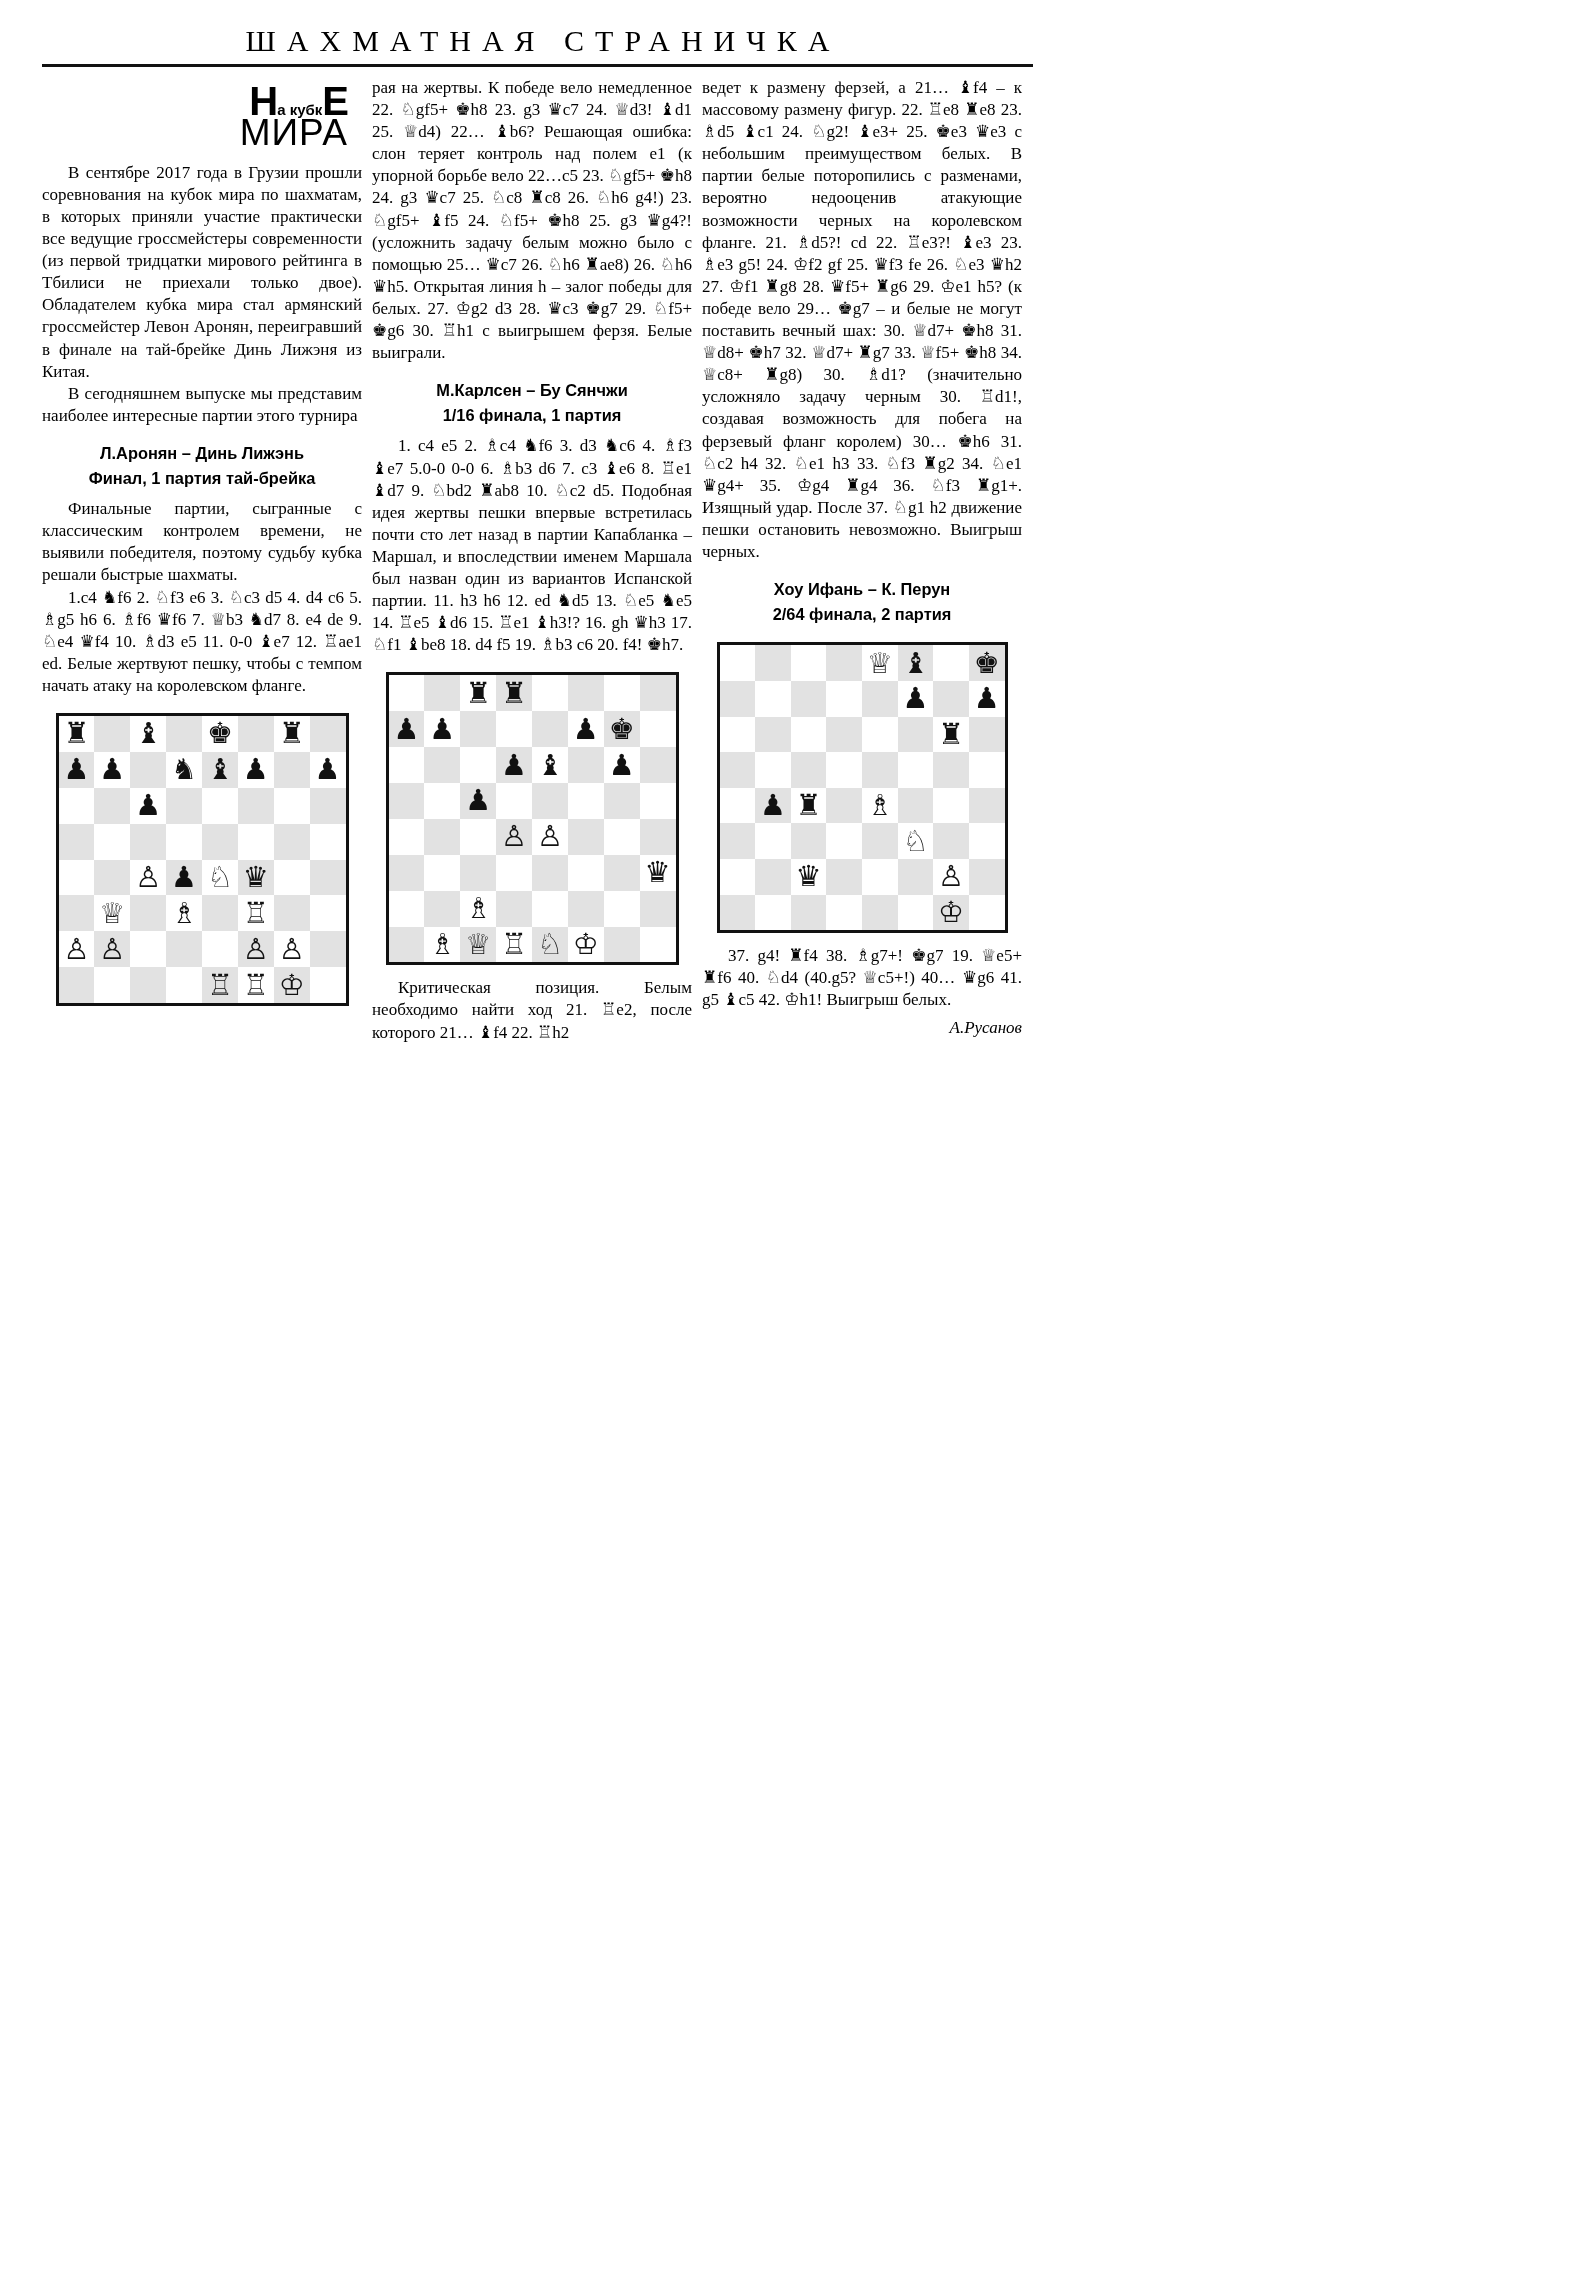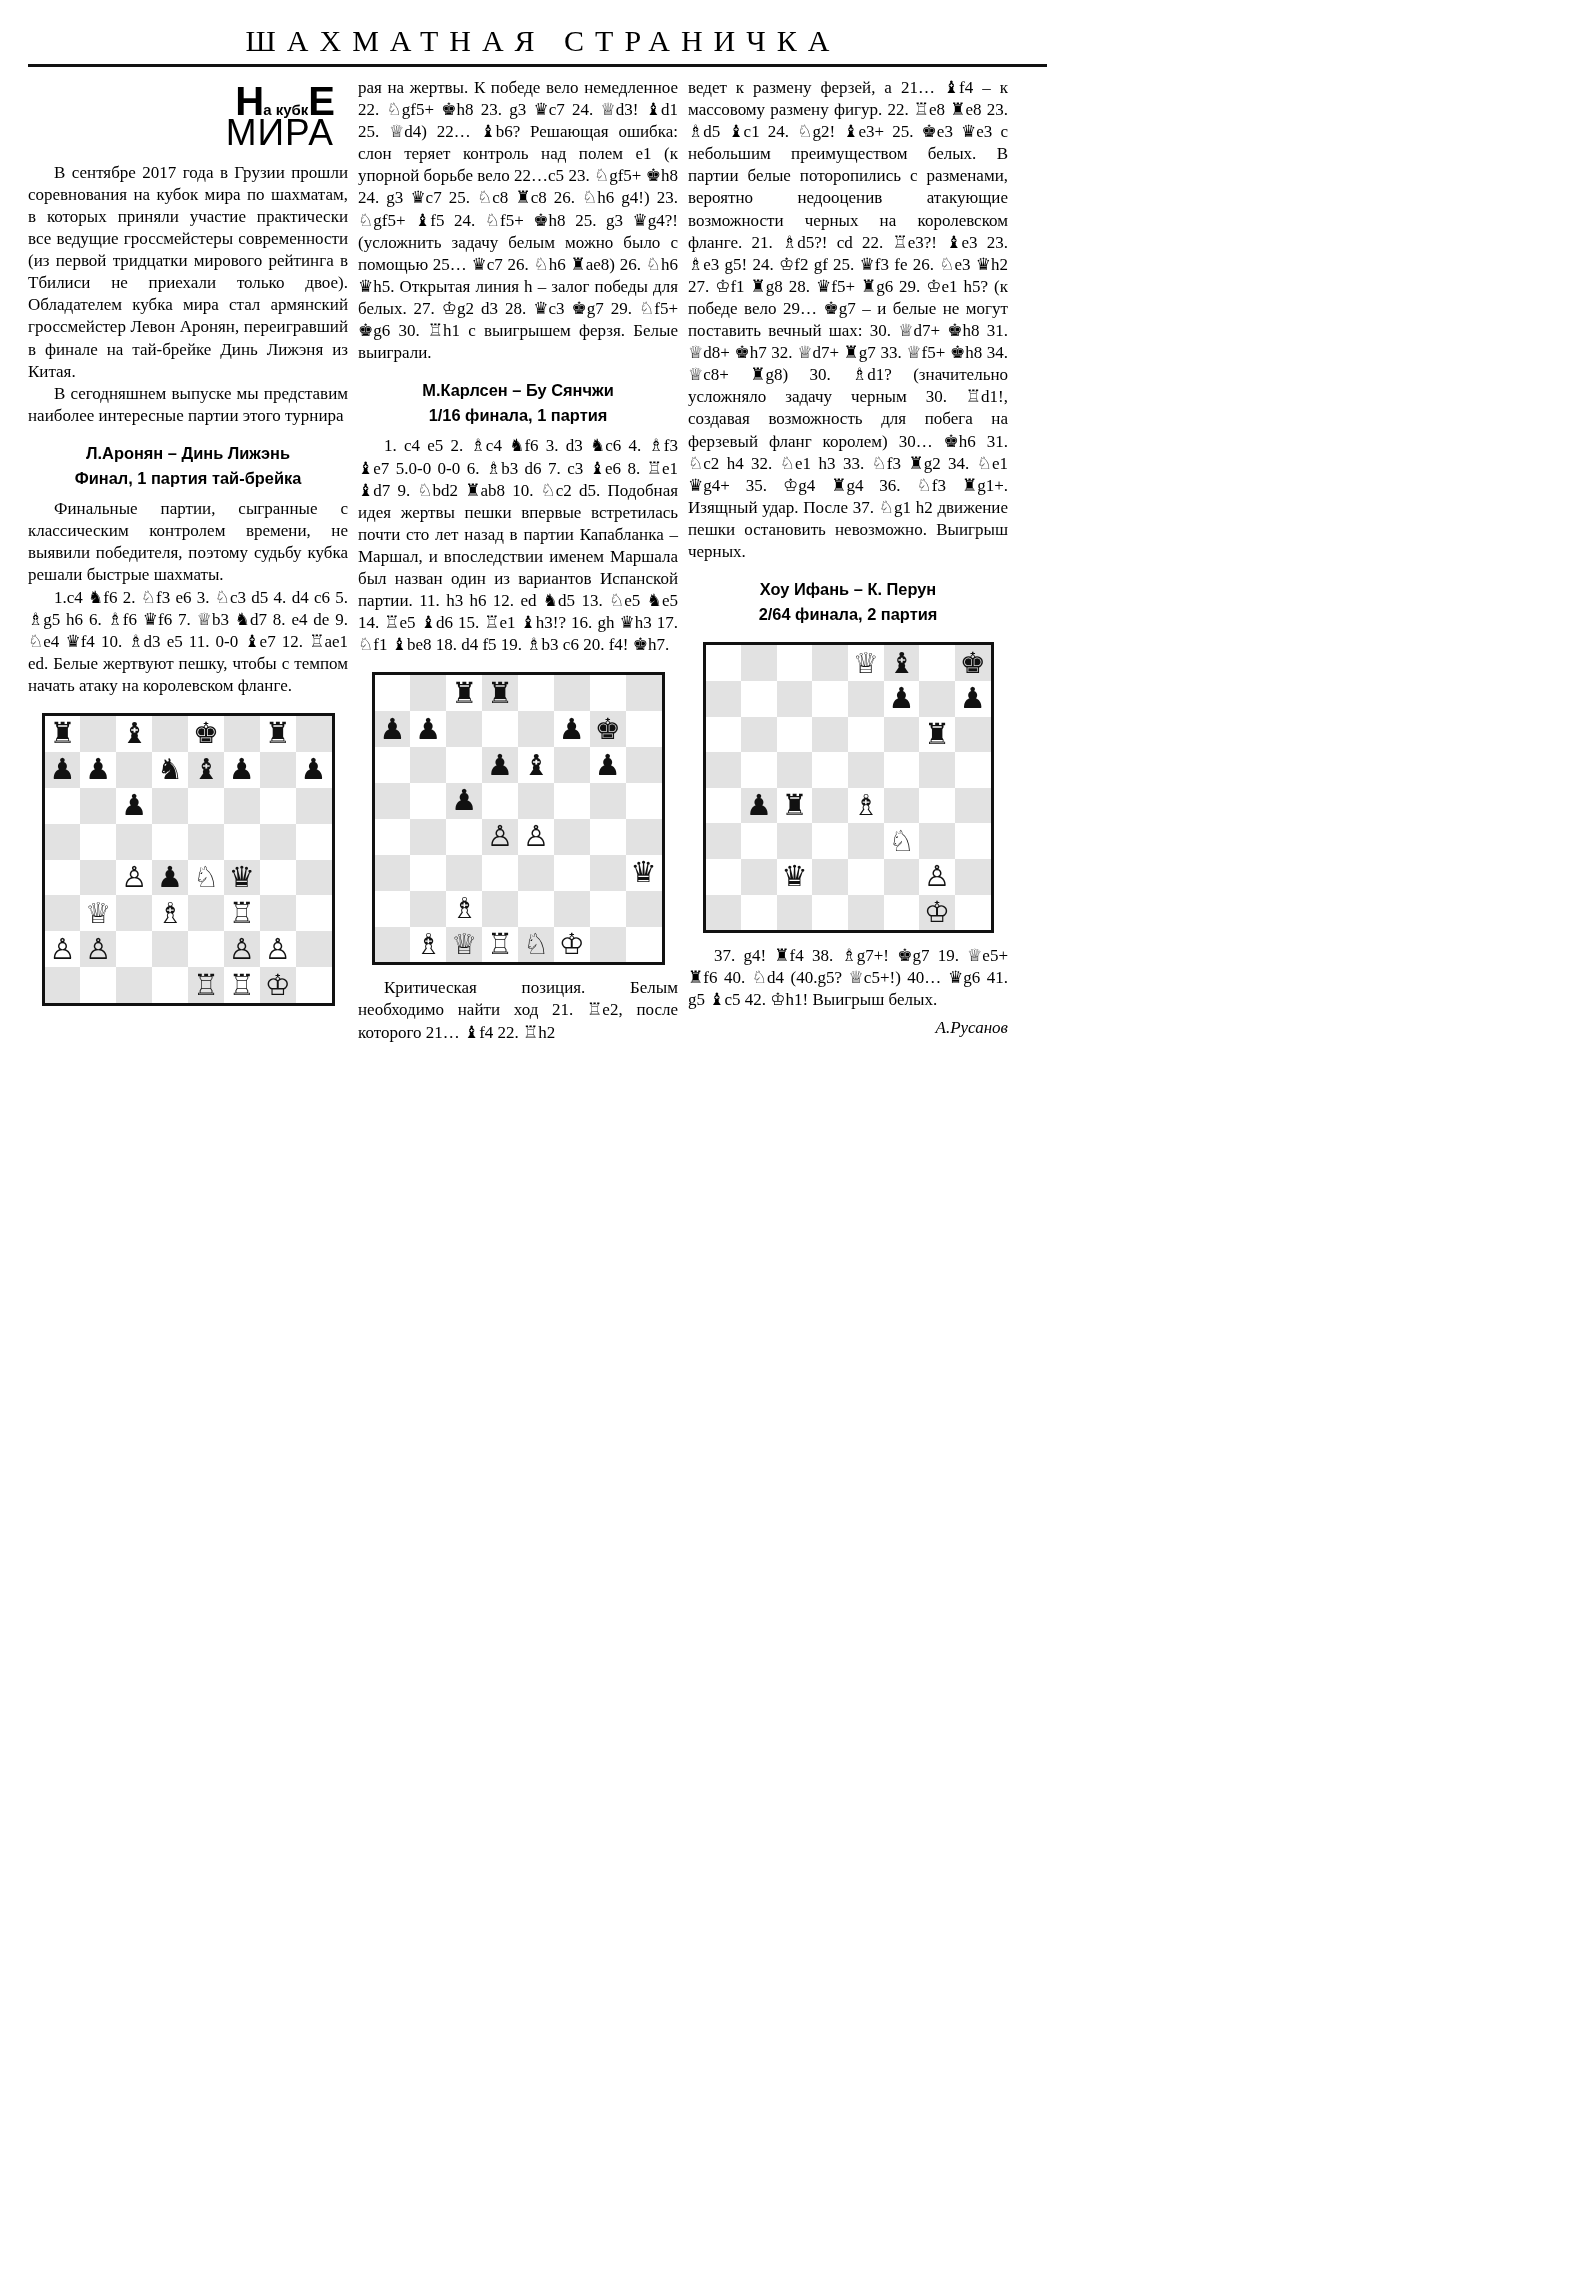--- a/index.html
+++ b/index.html
@@ -6,21 +6,21 @@
   body{
     width:1075px;height:1542px;
     font-family:"Liberation Serif","DejaVu Serif",serif;
     color:#000;
     -webkit-font-smoothing:none;
   }
   .page{
     position:relative;
     width:1075px;height:1542px;
     box-sizing:border-box;
-    padding:0 28px;
+    padding:0 42px;
   }
 
   
   .masthead{
     text-align:center;
     font-family:"Liberation Serif","DejaVu Serif",serif;
     font-size:30px;
     letter-spacing:11px;
     padding-top:24px;
     padding-bottom:6px;

